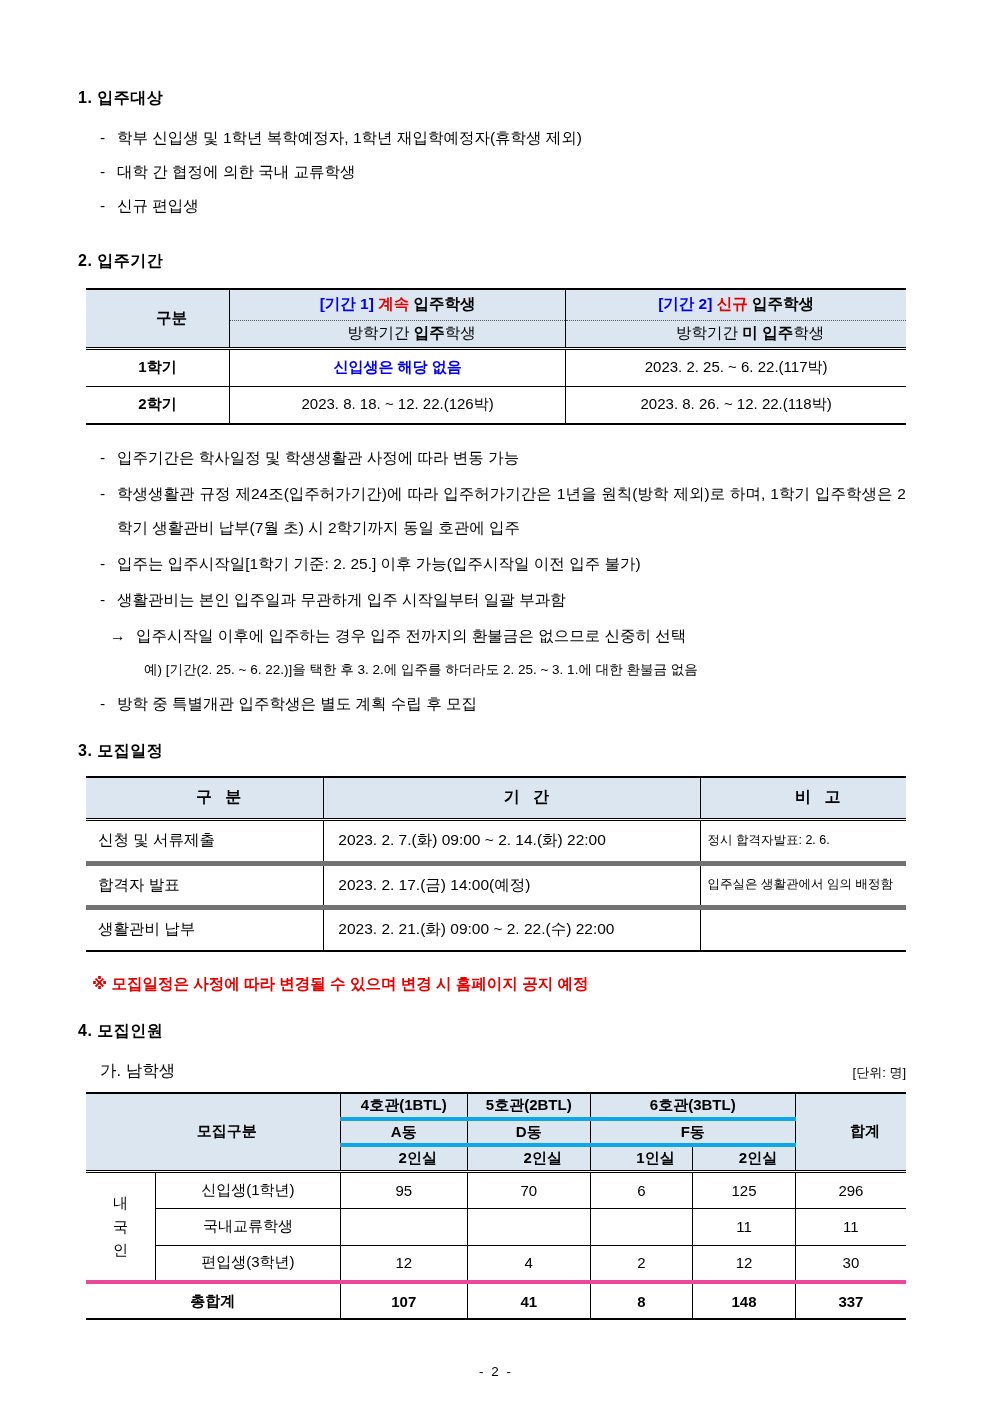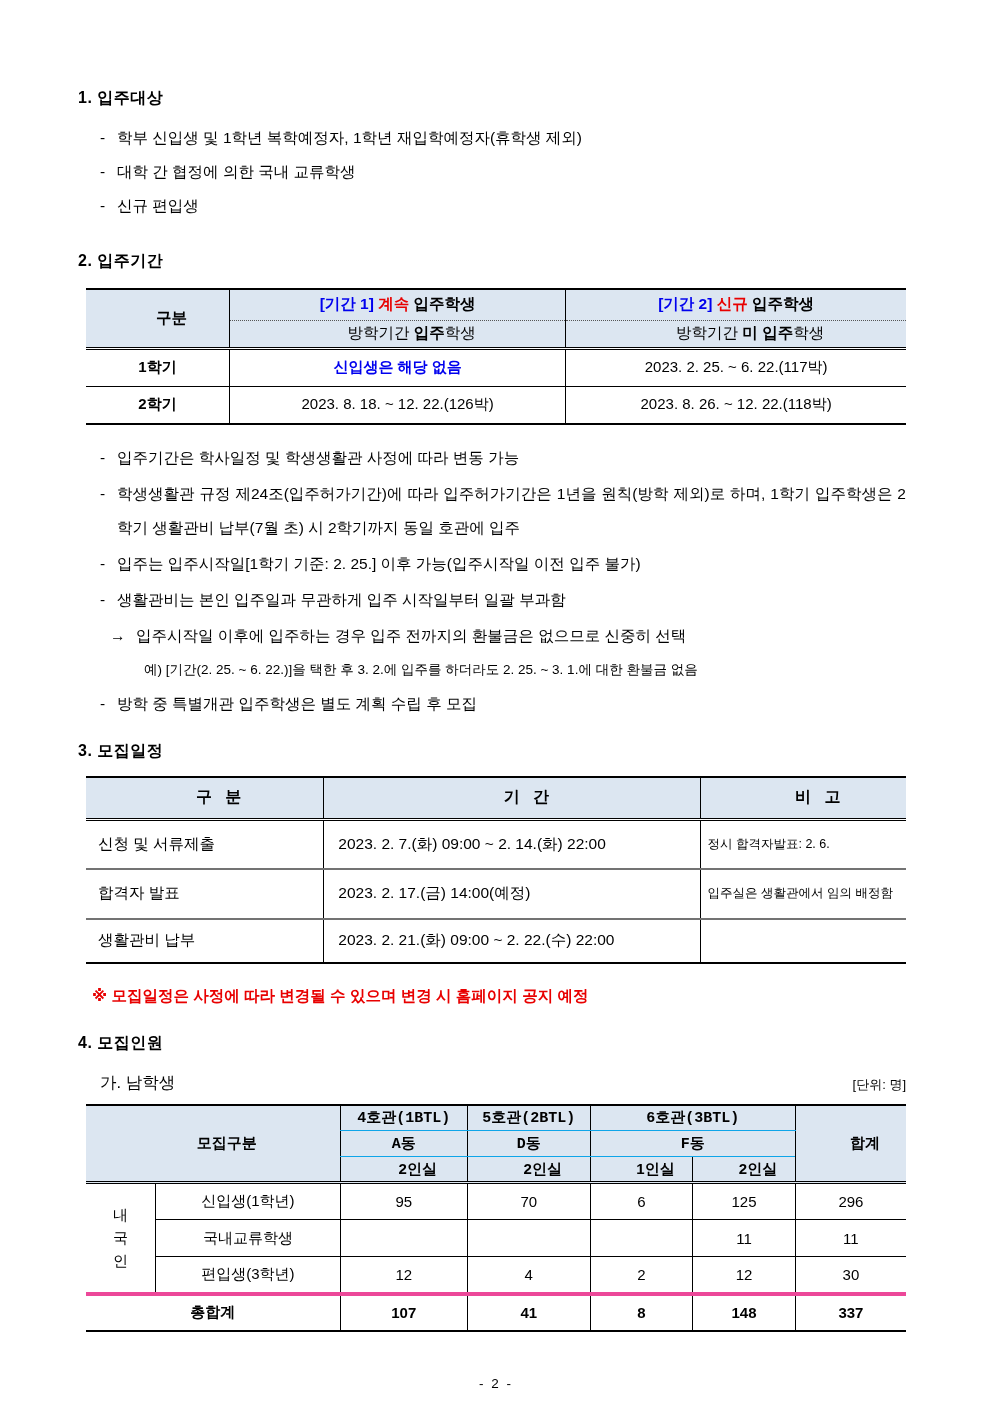--- a/index.html
+++ b/index.html
@@ -30,44 +30,44 @@
   .n-arrow .marker { width: 26px; flex: none; }
   .n-ex { padding-left: 58px; font-size: 13.5px; line-height: 30px; }
   .n-ex .marker { width: 0; flex: none; }
   .note .ntext { flex: 1; text-align: justify; }
 
   table { width: 100%; border-collapse: collapse; table-layout: fixed; }
   th, td { padding: 0 4px; }
   th { background: #dce6f1; font-weight: bold; }
   .bl { border-left: 1.5px solid #000; }
   .dbl { border-bottom: 3px double #000 !important; padding-left: 32px; }
-  .hline { border-bottom: 1px solid #0ea5e9; font-family: Liberation Mono, monospace; }
+  .hline { border-bottom: 4px solid #0ea5e9; }
 
   
   .t2 { margin-top: 16px; border-top: 2px solid #000; }
   .t2 col.c1 { width: 17.5%; } .t2 col.c2 { width: 41%; } .t2 col.c3 { width: 41.5%; }
   .t2 th { font-size: 15.5px; text-align: center; }
   .t2 .hdr-main { height: 31px; border-bottom: 1px dotted #555; }
   .t2 .hdr-sub { height: 28px; font-weight: normal; }
   .t2 .hdr-sub b { font-weight: bold; }
   .t2 td { height: 38px; text-align: center; border-bottom: 1px solid #000; font-size: 15px; }
   .t2 tr.last td { border-bottom: 2px solid #000; }
   .t2 .rowlab { font-weight: bold; }
   .blue { color: #0000ee; } .red { color: #e80000; }
   .blue-bold { color: #0000ee; font-weight: bold; }
 
   
   .t3 { margin-top: 14px; border-top: 2px solid #000; }
   .t3 col.c1 { width: 29%; } .t3 col.c2 { width: 46%; } .t3 col.c3 { width: 25%; }
   .t3 th { height: 42px; font-size: 16px; text-align: center; white-space: pre; }
-  .t3 td { border-bottom: 2px solid #737373; height: 44px; }
+  .t3 td { border-bottom: 5px solid #737373; height: 44px; }
   .t3 tr.last td { border-bottom: 2px solid #000; }
   .t3 .rlabel { padding-left: 12px; }
   .t3 .rperiod { padding-left: 14px; }
-  .t3 .rnote { font-size: 12.5px; line-height: 1.4; padding: 15px 6px; vertical-align: middle; margin-top: 45px; }
+  .t3 .rnote { font-size: 12.5px; line-height: 1.4; padding: 8px 6px; vertical-align: middle; margin-top: 45px; }
 
   .notice { margin-top: 22px; padding-left: 6px; color: #e80000; font-weight: bold; font-size: 15.5px; }
 
   .sub-row { display: flex; justify-content: space-between; align-items: flex-end; margin-top: 18px; }
   .subtitle { font-size: 16.5px; padding-left: 14px; }
   .unit { font-size: 13px; }
 
   
   .t4 { margin-top: 10px; border-top: 2px solid #000; }
   .t4 col.c1 { width: 8.5%; } .t4 col.c2 { width: 22.5%; } .t4 col.c3 { width: 15.5%; }

